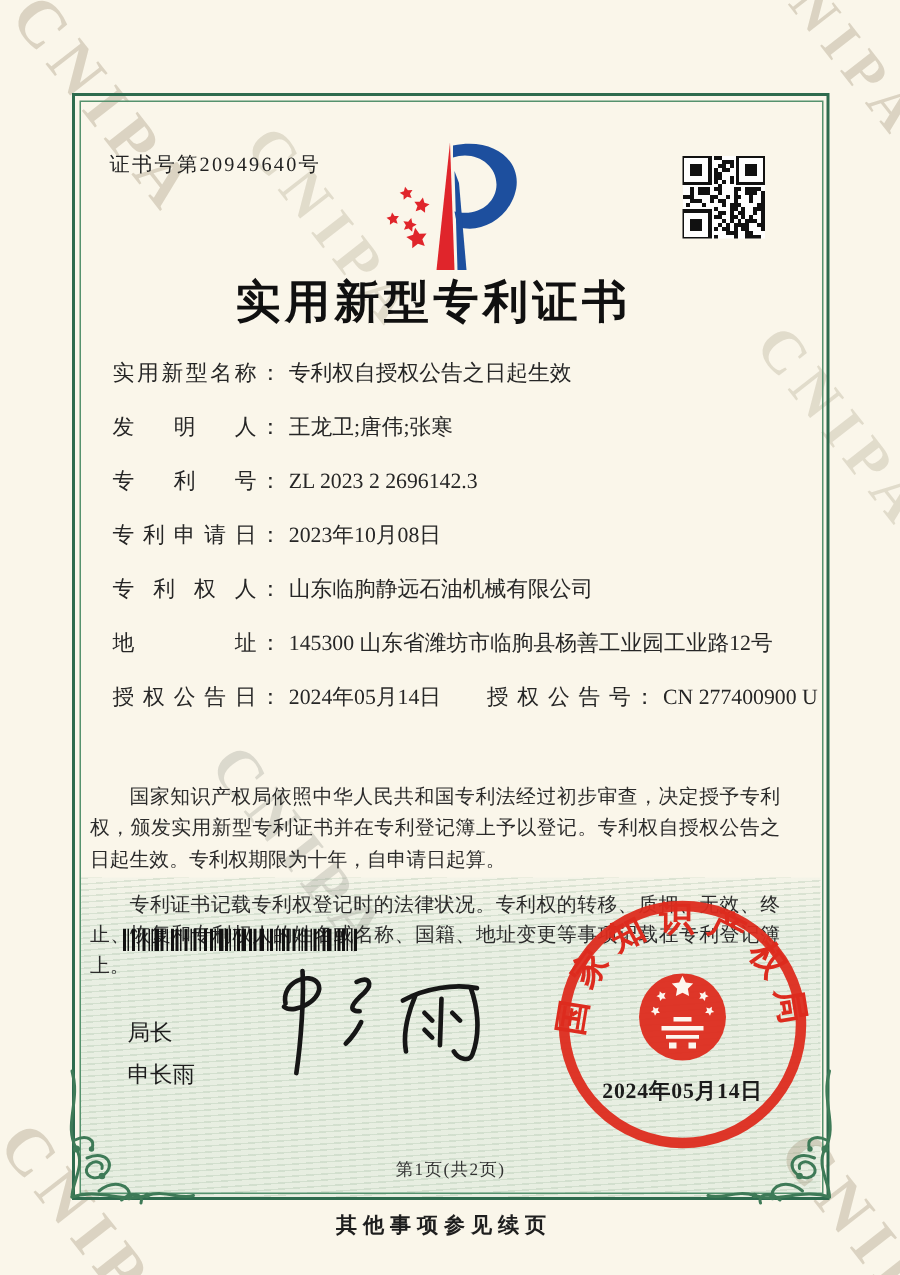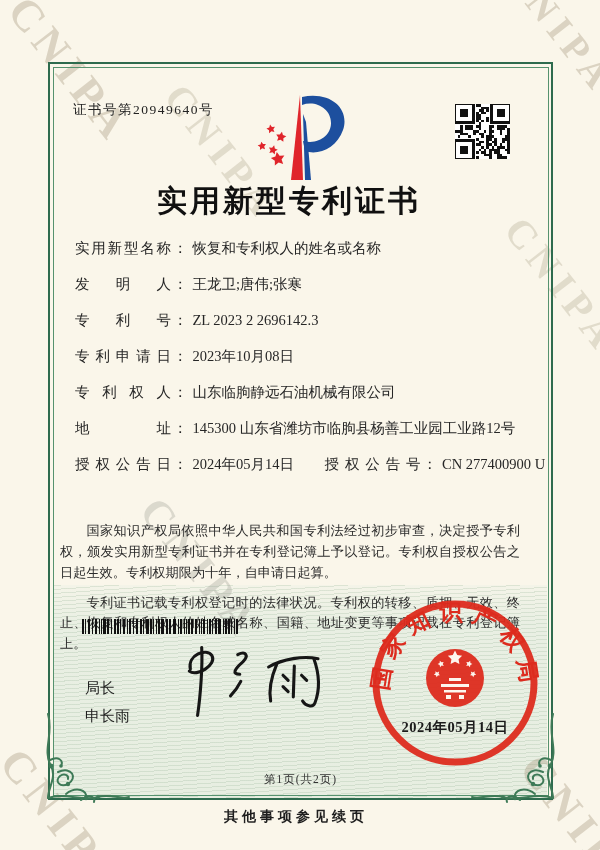--- a/index.html
+++ b/index.html
@@ -254,21 +254,21 @@
       <rect x="14" y="0" width="7" height="7" fill="none" stroke="#111" stroke-width="1"></rect>
       <rect x="16" y="2" width="3" height="3" fill="#111"></rect>
       <rect x="0" y="14" width="7" height="7" fill="none" stroke="#111" stroke-width="1"></rect>
       <rect x="2" y="16" width="3" height="3" fill="#111"></rect>
     </svg>
 
   <div class="layer title">实用新型专利证书</div>
 
   <div class="layer fields">
     <div class="frow">
-      <span class="flabel">实用新型名称</span><span class="fcolon">：</span><span class="fvalue">恢复和专利权人的姓名或名称</span>
+      <span class="flabel">实用新型名称</span><span class="fcolon">：</span><span class="fvalue">专利权自授权公告之日起生效</span>
     </div>
     <div class="frow">
       <span class="flabel">发明人</span><span class="fcolon">：</span><span class="fvalue">王龙卫;唐伟;张寒</span>
     </div>
     <div class="frow">
       <span class="flabel">专利号</span><span class="fcolon">：</span><span class="fvalue">ZL 2023 2 2696142.3</span>
     </div>
     <div class="frow">
       <span class="flabel">专利申请日</span><span class="fcolon">：</span><span class="fvalue">2023年10月08日</span>
     </div>

